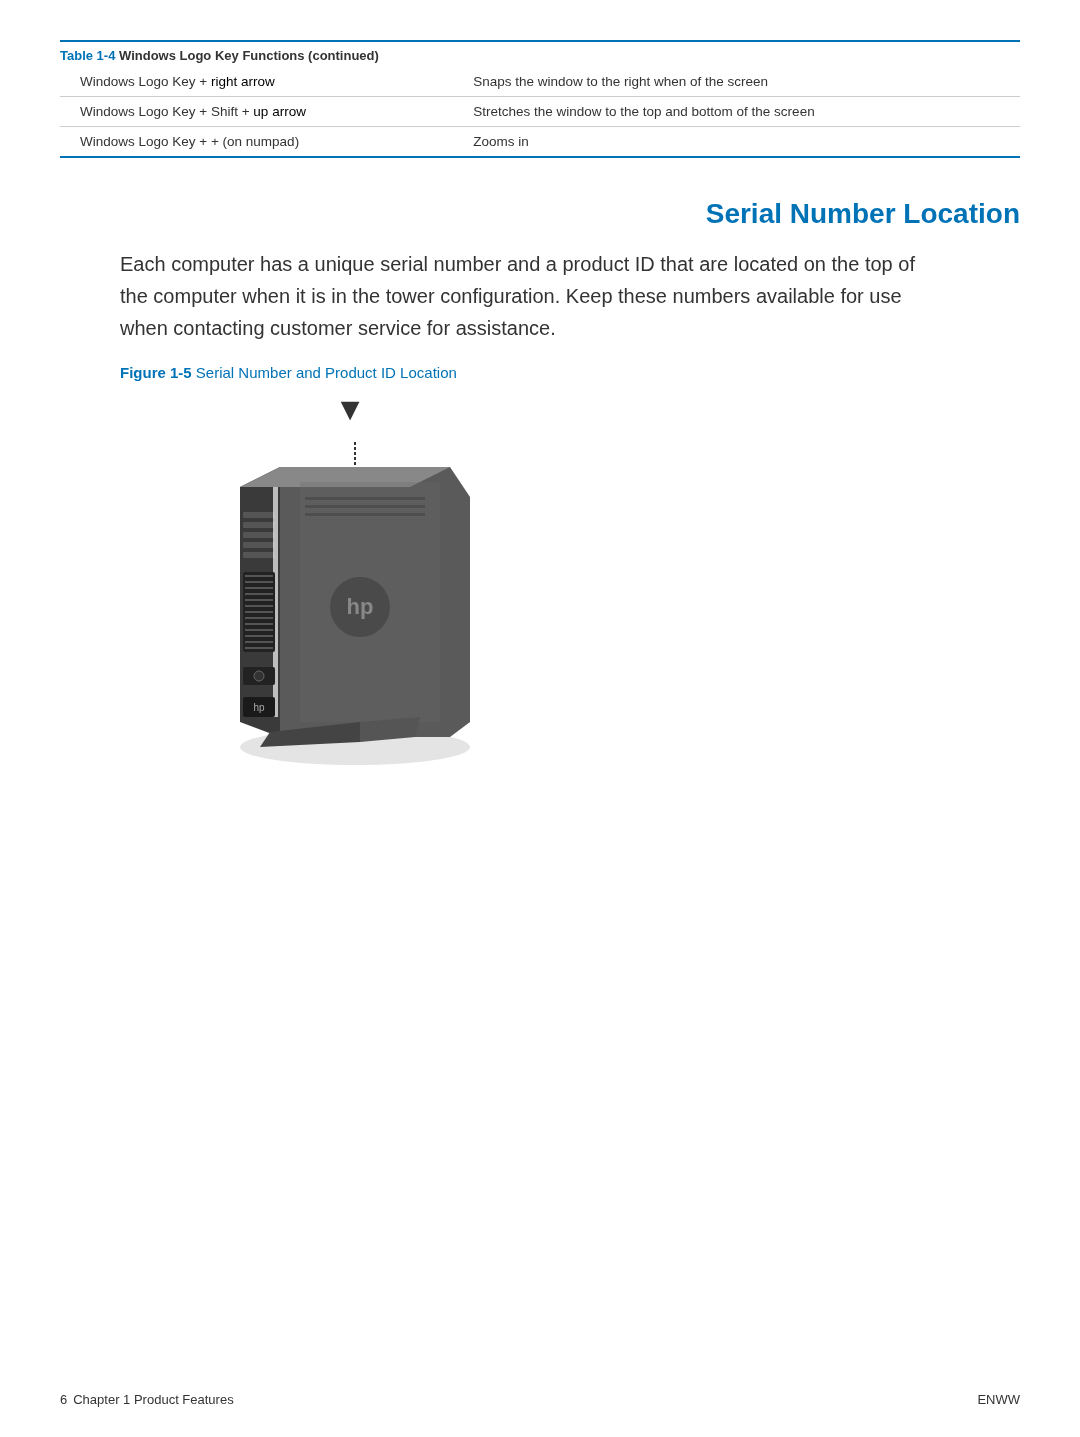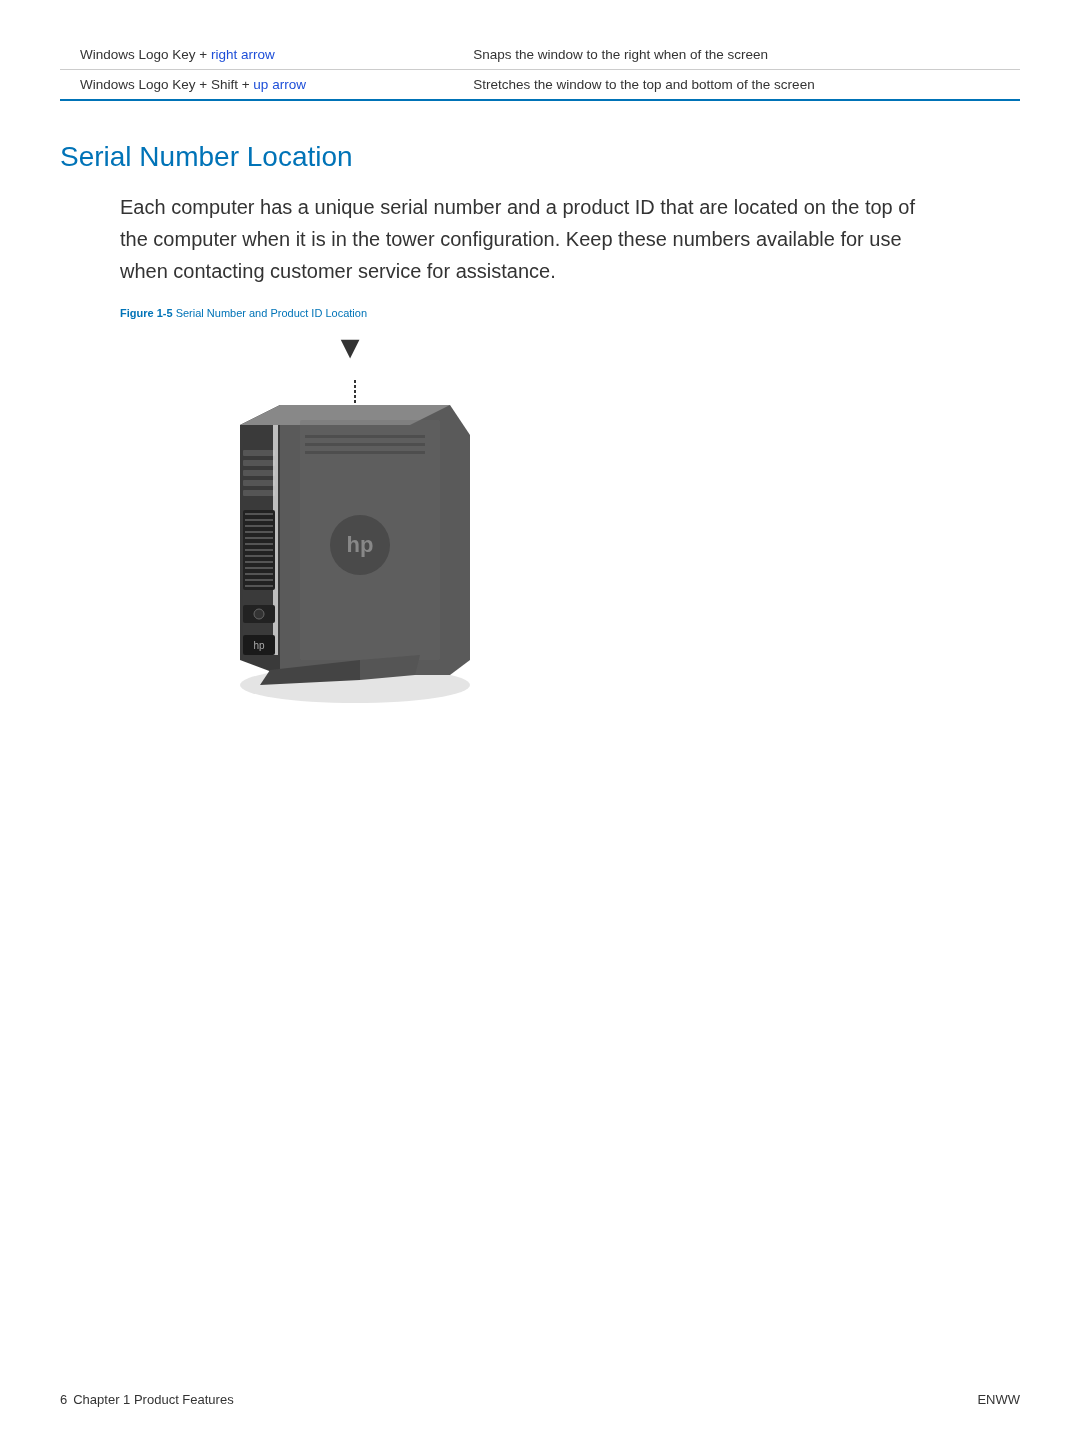--- a/index.html
+++ b/index.html
@@ -46,46 +46,47 @@
     table td:first-child {
       width: 42%;
       padding-left: 20px;
     }
 
     table tr:last-child td {
       border-bottom: 2px solid #0073b7;
     }
 
     .link {
-      color: #1d4ed8;
+      color: #000000;
       text-decoration: none;
     }
 
     
     .section-heading {
       font-size: 28px;
-      font-weight: normal;
+      font-weight: bold;
       color: #0073b7;
       margin-bottom: 18px;
       margin-top: 18px;
+      text-align: right;
     }
 
     
     .body-text {
       font-size: 20px;
       line-height: 1.6;
       color: #333;
       margin-left: 60px;
       margin-bottom: 20px;
       max-width: 820px;
     }
 
     
     .figure-caption {
-      font-size: 11px;
+      font-size: 15px;
       color: #0073b7;
       margin-left: 60px;
       margin-bottom: 12px;
       font-weight: normal;
     }
 
     .figure-caption .fig-label {
       font-weight: bold;
     }
 
@@ -128,39 +129,46 @@
 
     .footer-left {
       display: flex;
       gap: 6px;
     }
   </style>
 </head>
 <body>
 
 <div class="table-container">
+  <div class="table-title">
+    <span class="table-num">Table 1-4</span><span>  Windows Logo Key Functions (continued)</span>
+  </div>
   <table>
     <tbody>
 
       <tr>
         <td>
           Windows Logo Key + <a class="link">right arrow</a>
         </td>
         <td>Snaps the window to the right when of the screen</td>
       </tr>
 
 
       <tr>
         <td>
           Windows Logo Key + Shift + <a class="link">up arrow</a>
         </td>
         <td>Stretches the window to the top and bottom of the screen</td>
       </tr>
 
 
+      <tr>
+        <td>Windows Logo Key + + (on numpad)</td>
+        <td>Zooms in</td>
+      </tr>
 
     </tbody>
   </table>
 </div>
 
 <div class="section">
   <h1 class="section-heading">Serial Number Location</h1>
 
   <p class="body-text">Each computer has a unique serial number and a product ID that are located on the top of the computer when it is in the tower configuration. Keep these numbers available for use when contacting customer service for assistance.</p>
 

